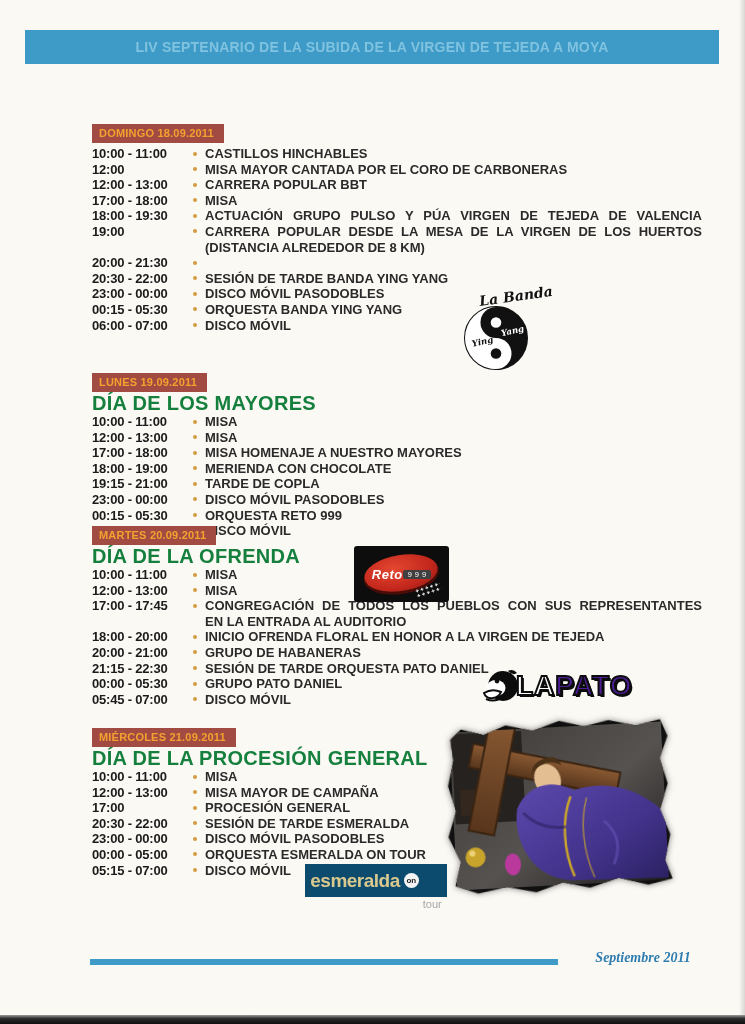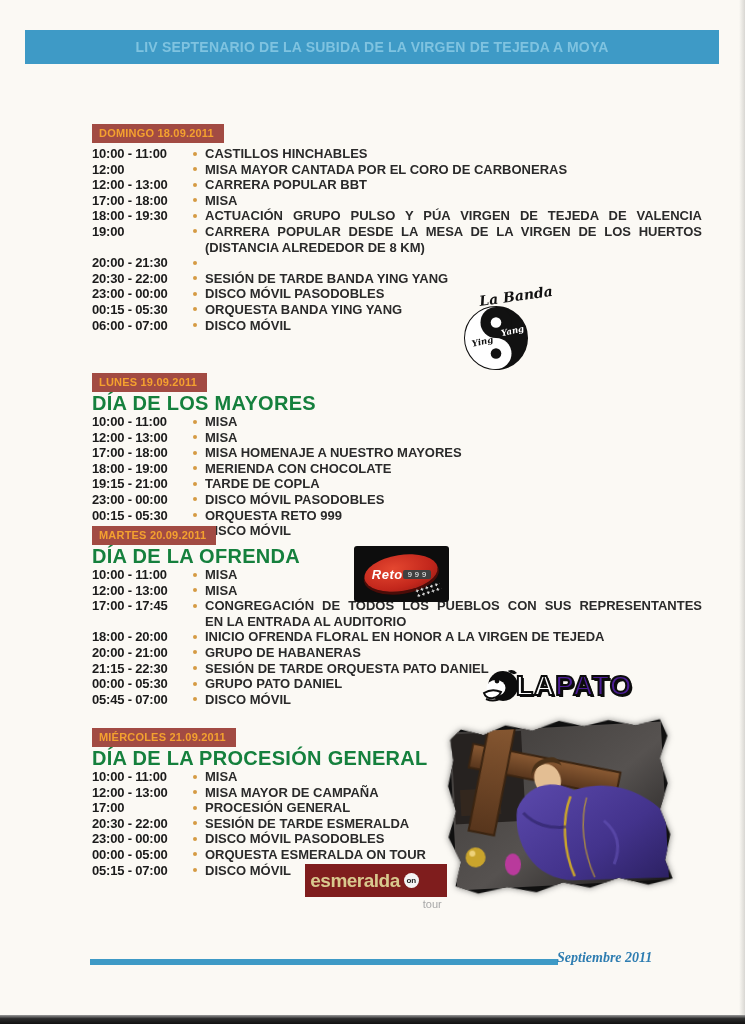--- a/index.html
+++ b/index.html
@@ -40,35 +40,35 @@
   .reto-dots{position:absolute;right:8px;bottom:7px;width:26px;height:10px;
              background-image:radial-gradient(circle,#ddd 1px,transparent 1.2px);background-size:5px 5px;
              transform:rotate(-18deg);}
   
   .pato{position:absolute;left:482px;top:669px;height:38px;display:flex;align-items:flex-start;}
   .pato-la,.pato-pato{font-weight:900;font-size:28px;line-height:34px;letter-spacing:1px;
        -webkit-text-stroke:2px #0c0c0c;text-shadow:2px 2px 0 #0c0c0c;}
   .pato-la{color:#fff;margin-left:-6px;}
   .pato-pato{color:#4c1d95;}
   
-  .esm{position:absolute;left:305px;top:864px;width:142px;height:33px;background:#7f1d1d;
+  .esm{position:absolute;left:305px;top:864px;width:142px;height:33px;background:#0c4a6e;
        display:flex;align-items:center;justify-content:center;gap:4px;}
   .esm-name{color:#D9C98E;font-weight:bold;font-size:19px;letter-spacing:-.5px;line-height:19px;}
   .esm-on{width:15px;height:15px;border-radius:50%;background:#f4f4f4;color:#222;font-size:8px;font-weight:bold;
           display:flex;align-items:center;justify-content:center;flex:0 0 15px;}
   .esm-tour{color:#A8A8A8;font-size:11px;margin-top:47px;}
   
   .photo-wrap{position:absolute;left:447px;top:721px;width:224px;height:170px;transform:rotate(-3deg);
               filter:drop-shadow(0 0 3px rgba(20,20,20,.55));}
   .photo-edge{width:100%;height:100%;background:#101010;box-sizing:border-box;padding:6px;
       clip-path:polygon(3% 8%,8% 2%,18% 6%,28% 1%,40% 5%,52% 0%,63% 4%,74% 1%,86% 5%,97% 2%,100% 12%,96% 25%,99% 40%,95% 55%,99% 70%,96% 85%,99% 96%,88% 99%,75% 94%,62% 99%,50% 95%,38% 100%,25% 96%,12% 99%,2% 94%,5% 80%,0% 65%,4% 50%,1% 35%,4% 20%);}
   .photo-edge svg{width:100%;height:100%;display:block;}
   
   .footer-bar{position:absolute;left:90px;top:959px;width:468px;height:6px;background:#3E9AC6;}
-  .footer-date{position:absolute;left:557px;top:950px;width:140px;
+  .footer-date{position:absolute;left:573px;top:950px;width:140px;text-align:center;
                font-family:"Liberation Serif","DejaVu Serif",serif;font-style:italic;font-weight:bold;
                font-size:14px;color:#2E7DB1;}
   
   .scan-bottom{position:absolute;left:0;bottom:0;width:745px;height:9px;
                background:linear-gradient(to bottom,#9a9a9a 0%,#2b2b2b 40%,#101010 100%);}
   .scan-right{position:absolute;right:0;top:0;width:6px;height:1024px;
               background:linear-gradient(to right,rgba(0,0,0,0),rgba(60,60,60,.18));}
 </style>
 </head>
 <body>

